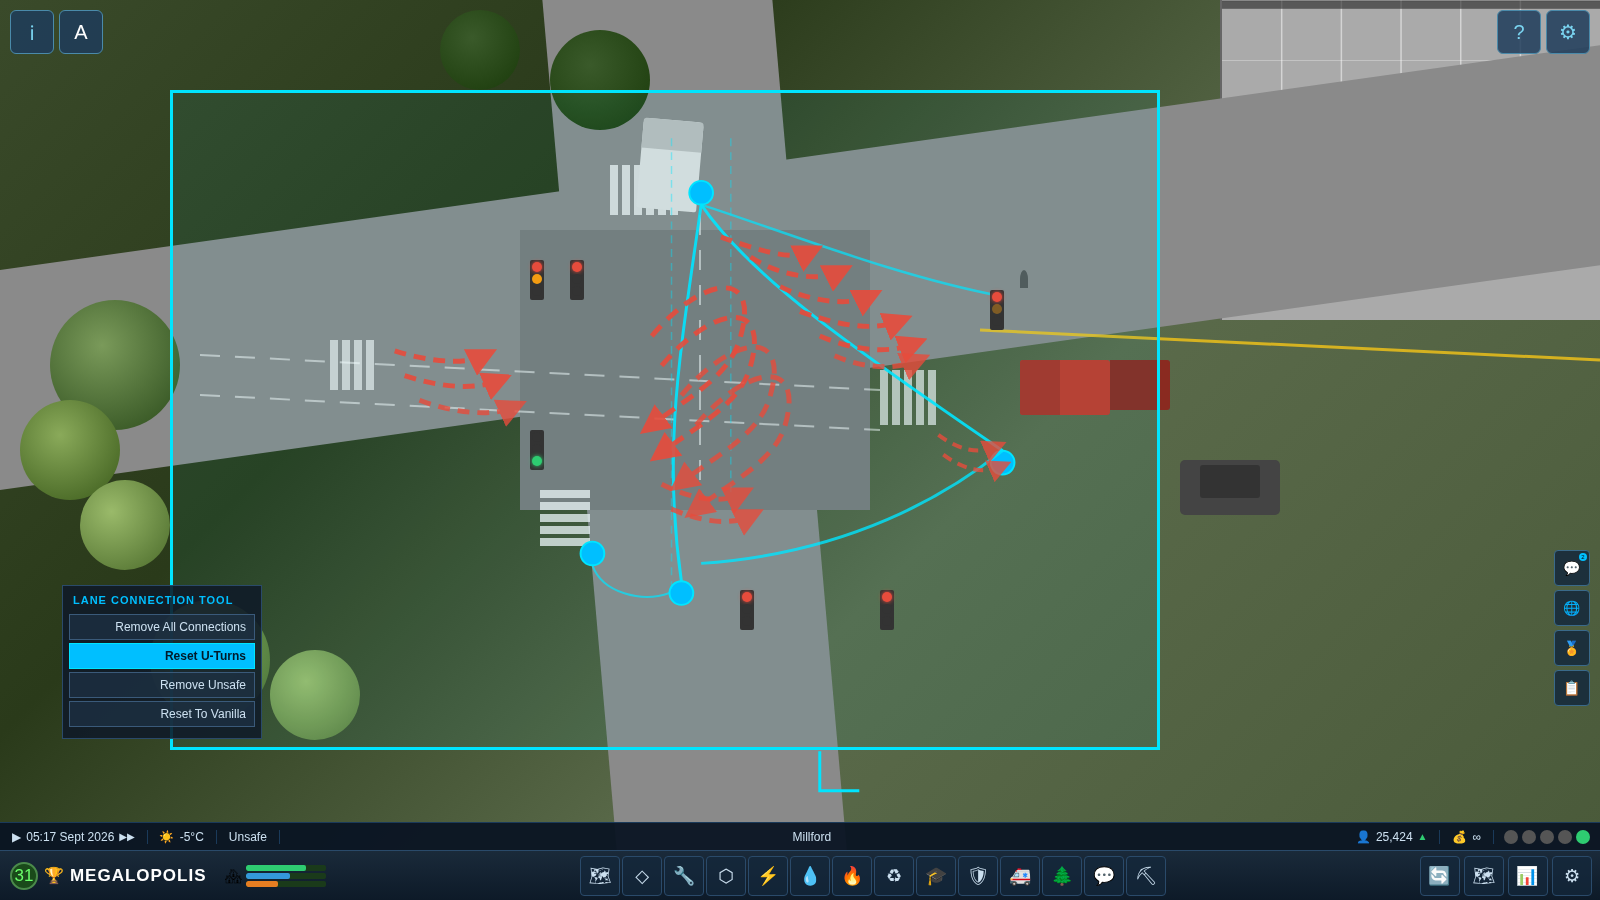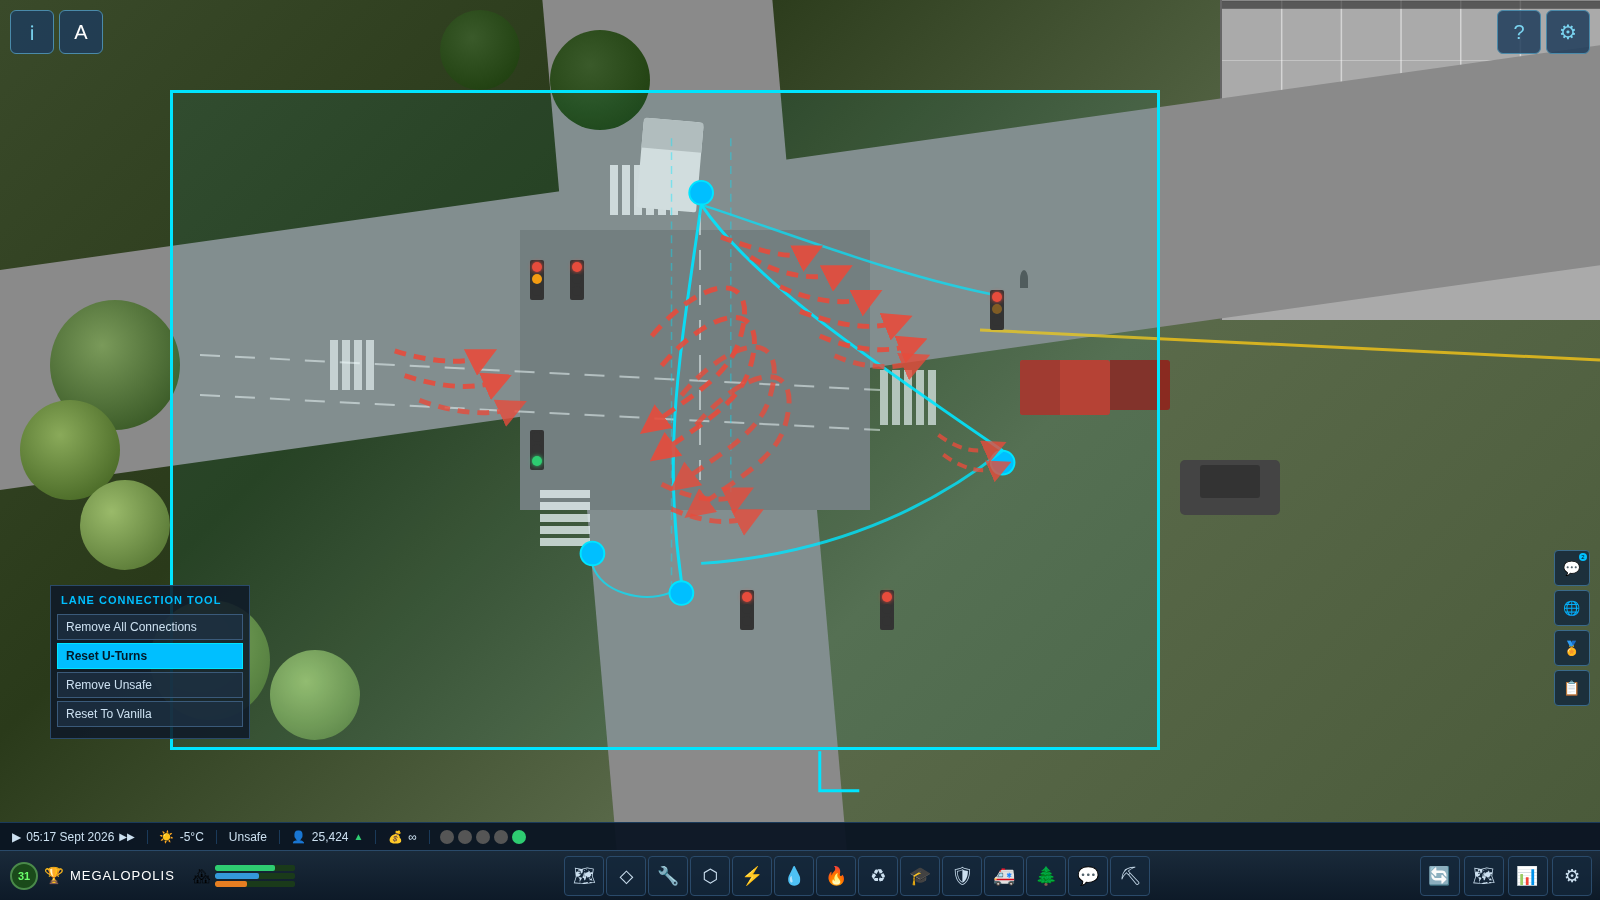--- a/index.html
+++ b/index.html
@@ -117,21 +117,21 @@
       position: absolute;
       top: 10px; right: 10px;
       display: flex;
       gap: 5px;
       z-index: 50;
     }
 
     
     .lane-tool-panel {
       position: absolute;
-      left: 50px;
+      left: 62px;
       top: 585px;
       background: rgba(15, 25, 40, 0.88);
       border: 1px solid #2a4a6a;
       padding: 8px 6px;
       z-index: 50;
       min-width: 200px;
     }
     .lane-tool-title {
       color: #00bfff;
       font-size: 11px;
@@ -143,21 +143,21 @@
     .lane-tool-btn {
       display: block;
       width: 100%;
       padding: 5px 8px;
       margin-bottom: 3px;
       background: rgba(30, 50, 70, 0.7);
       border: 1px solid #3a5a7a;
       color: #cce0f0;
       font-size: 12px;
       cursor: pointer;
-      text-align: left;
+      text-align: right;
     }
     .lane-tool-btn.active {
       background: #00bfff;
       color: #001a2a;
       border-color: #00e5ff;
       font-weight: bold;
     }
 
     
     .right-panel {
@@ -219,31 +219,31 @@
     }
     .city-level {
       width: 28px; height: 28px;
       background: #1a4a1a;
       border: 2px solid #4a8a4a;
       border-radius: 50%;
       color: #6aff6a;
       display: flex;
       align-items: center;
       justify-content: center;
-      font-size: 11px;
-      font-weight: bold;
+      font-size: 17px;
+      font-weight: normal;
     }
     .trophy-icon {
       color: #ffd700;
       font-size: 16px;
     }
     .city-name {
       color: #fff;
-      font-size: 13px;
-      font-weight: normal;
+      font-size: 17px;
+      font-weight: bold;
       letter-spacing: 1px;
     }
 
     
     .pop-bars {
       display: flex;
       align-items: center;
       gap: 4px;
       padding: 0 8px;
     }
@@ -566,20 +566,23 @@
     <span style="cursor:pointer;">▶</span>
     <span>05:17  Sept 2026</span>
     <span style="cursor:pointer;font-size:10px;">▶▶</span>
   </div>
   <div class="status-item">
     <span>☀️</span>
     <span>-5°C</span>
   </div>
   <div class="status-item">
     <span>Unsafe</span>
+  </div>
+  <div class="status-item" style="flex:1;justify-content:center;border-right:none;">
+    <span>Millford</span>
   </div>
   <div class="status-item">
     <span>👤</span>
     <span>25,424</span>
     <span style="color:#2ecc71;font-size:10px;">▲</span>
   </div>
   <div class="status-item">
     <span>💰</span>
     <span>∞</span>
   </div>

